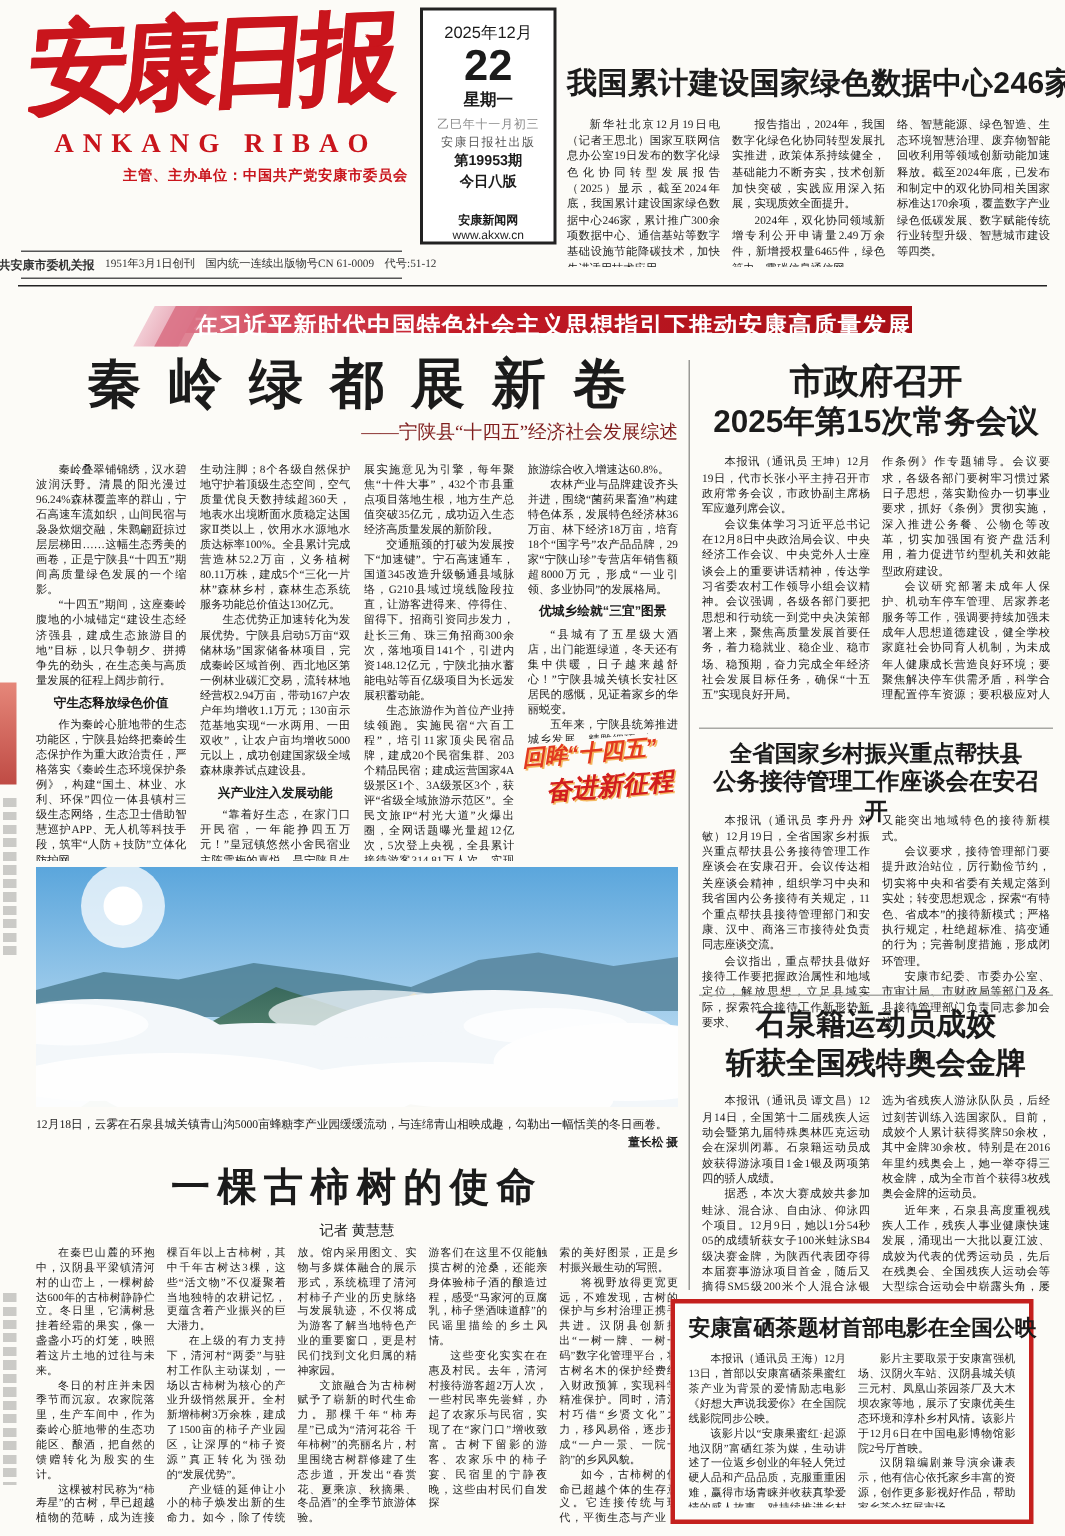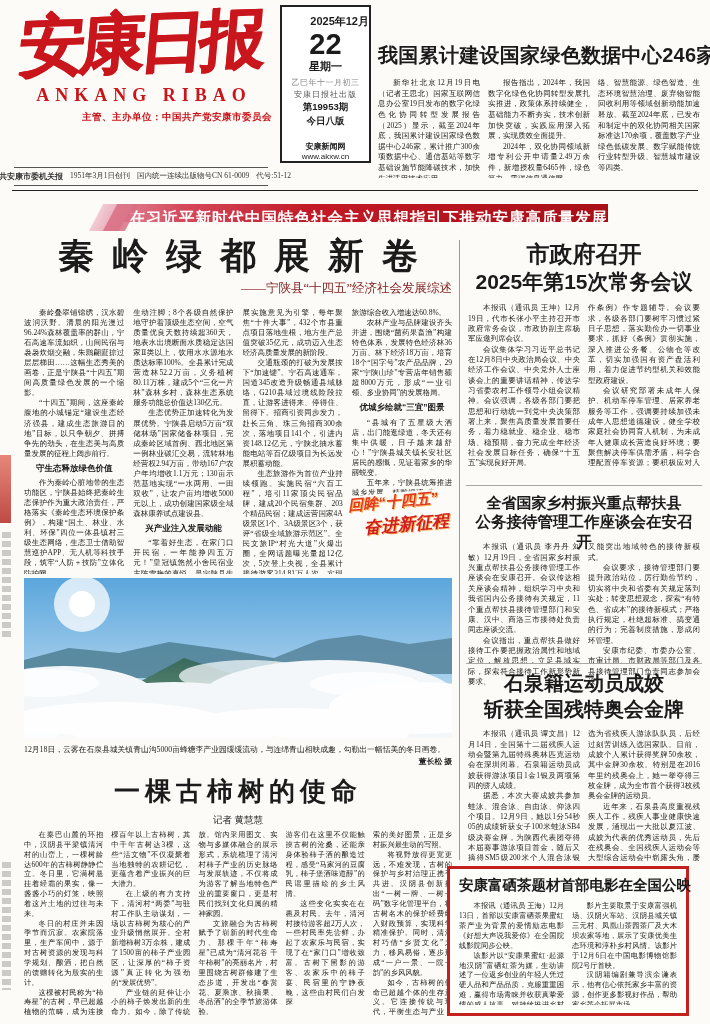--- a/index.html
+++ b/index.html
@@ -17,21 +17,21 @@
   .callig{font-size:66px;line-height:1.05;font-weight:900;color:#c9151c;white-space:nowrap;
           letter-spacing:-6px;transform:skewX(-7deg) rotate(-2deg);transform-origin:left top;
           text-shadow:1px 0 #c9151c,0 1px #c9151c;margin:8px 0 0 6px;}
   .latin{color:#c9151c;font-weight:bold;font-size:18px;letter-spacing:6px;text-align:center;margin-top:4px;}
   .superv{color:#c9151c;font-weight:bold;font-size:9.5px;text-align:right;margin-top:5px;letter-spacing:.5px;}
   .org-strip{position:absolute;left:14px;top:167px;width:254px;border-top:1px solid #555;border-bottom:1px solid #555;
              padding:3px 0;font-size:7.5px;color:#333;display:flex;gap:7px;justify-content:center;white-space:nowrap;}
   .org-strip .b{font-weight:bold;font-size:8px;}
   .datebox{position:absolute;left:280px;top:5px;width:91px;height:158px;border:2px solid #222;background:#fff;
            box-sizing:border-box;text-align:center;padding-top:7px;}
-  .db-ym{font-size:11px;font-weight:bold;text-align:right;}
+  .db-ym{font-size:11px;font-weight:normal;}
   .db-day{font-size:29px;font-weight:bold;line-height:1.05;}
   .db-wd{font-size:11px;font-weight:bold;margin-bottom:3px;}
   .db-lunar{font-size:8px;color:#8a8a8a;letter-spacing:.5px;}
   .db-pub{font-size:8px;color:#555;letter-spacing:1px;margin-top:1px;}
   .db-issue,.db-pages{font-size:9.5px;font-weight:bold;margin-top:1px;}
   .db-site{font-size:8px;font-weight:bold;margin-top:13px;}
   .db-url{font-size:8px;}
   .green-dc{position:absolute;left:378px;top:42px;width:322px;}
   .gd-h{font-size:20px;font-weight:bold;white-space:nowrap;letter-spacing:.3px;}
   .gd-body{margin-top:9px;height:100px;gap:8px;font-size:7.5px;line-height:1.42;}
@@ -222,21 +222,21 @@
     <p class="credit">董长松 摄</p>
   </div>
 
   <div class="pers-head">
     <div class="pers-h1 sans">一棵古柿树的使命</div>
     <div class="pers-by">记者 黄慧慧</div>
   </div>
   <div class="pers-body cols">
     <div class="col">
       <p>在秦巴山麓的环抱中，汉阴县平梁镇清河村的山峦上，一棵树龄达600年的古柿树静静伫立。冬日里，它满树悬挂着经霜的果实，像一盏盏小巧的灯笼，映照着这片土地的过往与未来。</p>
-      <p>冬日的村庄并未因季节而沉寂。农家院落里，生产车间中，源于对古树资源的发现与科学规划、酿酒，把自然的馈赠转化为殷实的生计。</p>
+      <p>冬日的村庄并未因季节而沉寂。农家院落里，生产车间中，作为秦岭心脏地带的生态功能区、酿酒，把自然的馈赠转化为殷实的生计。</p>
       <p>这棵被村民称为“柿寿星”的古树，早已超越植物的范畴，成为连接古今的纽带。曾经的清河村面临发展困境，金贵的柿子常常只能以低价贱卖。转机，源于对古树资源的发现与科学规划。村里现存266</p>
     </div>
     <div class="col">
       <p class="cont">棵百年以上古柿树，其中千年古树达3棵，这些“活文物”不仅凝聚着当地独特的农耕记忆，更蕴含着产业振兴的巨大潜力。</p>
       <p>在上级的有力支持下，清河村“两委”与驻村工作队主动谋划，一场以古柿树为核心的产业升级悄然展开。全村新增柿树3万余株，建成了1500亩的柿子产业园区，让深厚的“柿子资源”真正转化为强劲的“发展优势”。</p>
       <p>产业链的延伸让小小的柿子焕发出新的生命力。如今，除了传统的柿饼、柿子酒外，还开发出柿子醋、柿叶茶等产品，显著提升了产品附加值。更令人欣喜的是，一座以柿子为主题的村史馆近日将在村中落成开</p>
     </div>
     <div class="col">
       <p class="cont">放。馆内采用图文、实物与多媒体融合的展示形式，系统梳理了清河村柿子产业的历史脉络与发展轨迹，不仅将成为游客了解当地特色产业的重要窗口，更是村民们找到文化归属的精神家园。</p>
       <p>文旅融合为古柿树赋予了崭新的时代生命力。那棵千年“柿寿星”已成为“清河花谷 千年柿树”的亮丽名片，村里围绕古树群修建了生态步道，开发出“春赏花、夏乘凉、秋摘果、冬品酒”的全季节旅游体验。</p>

